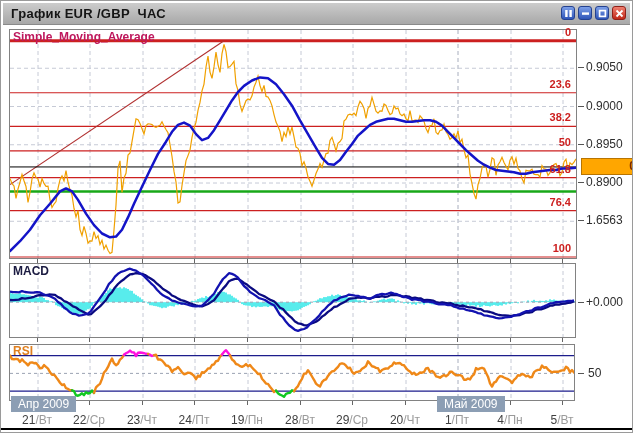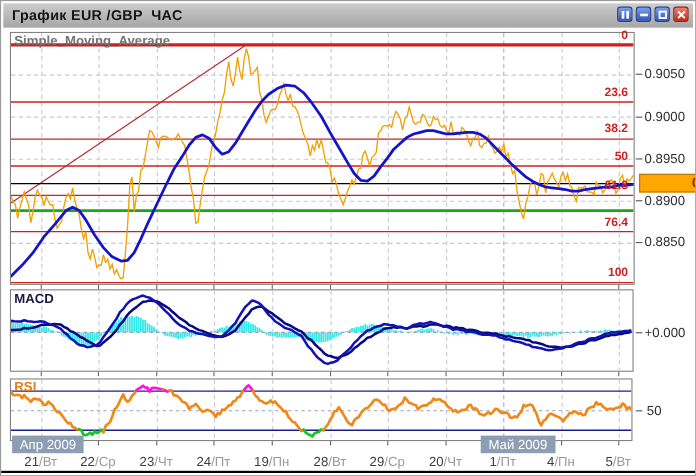--- a/index.html
+++ b/index.html
@@ -7,21 +7,21 @@
   .titlebar{position:absolute;left:2px;top:2px;right:2px;height:21px;background:linear-gradient(180deg,#cccccc,#a8a8a8);border-bottom:1px solid #8a8a8a;display:flex;align-items:center;}
   .title{font-size:13px;font-weight:bold;color:#151515;padding-left:8px;letter-spacing:.3px;white-space:pre;}
   .winbtns{position:absolute;right:4px;top:3px;display:flex;gap:3px;}
   .wbtn{width:14px;height:14px;border-radius:3px;background:linear-gradient(#7c9fe8,#2e55b8);border:1px solid #24418f;box-sizing:border-box;display:flex;align-items:center;justify-content:center;padding:0;cursor:pointer;}
   .wbtn.close{background:linear-gradient(#f08070,#c02818);border-color:#8f2018;}
   .panel{position:absolute;background:#ffffff;border:1px solid #828282;box-sizing:border-box;}
   #panel-main{left:8px;top:28px;width:568px;height:230px;}
   #panel-macd{left:8px;top:262px;width:567px;height:75px;}
   #panel-rsi{left:8px;top:343px;width:566px;height:57px;}
   .ind-label{position:absolute;left:3px;top:0px;font-size:12px;font-weight:bold;z-index:5;}
-  #sma-label{color:#737373;}
+  #sma-label{color:#be185d;}
   #macd-label{color:#1a1a40;}
   #rsi-label{color:#e08020;top:-1px;}
   .price-lab{position:absolute;left:585px;font-size:12px;color:#2e2e2e;}
   .fib-lab{position:absolute;font-size:11px;font-weight:bold;color:#cc2020;z-index:4;}
   .tickmark{position:absolute;width:6px;height:1px;background:#555;}
   .vtick{position:absolute;width:1px;height:4px;background:#666;}
   .xlab{position:absolute;top:412px;width:56px;text-align:center;font-size:12px;color:#3f3f3f;white-space:nowrap;}
   .xlab .dim{color:#9a9a9a;}
   .monthbox{position:absolute;top:395px;background:#8c9eb4;color:#ffffff;font-size:12px;padding:1px 7px;z-index:6;}
   #cur-price{position:absolute;left:580px;width:51px;height:15px;background:#ffa600;border:1px solid #b87400;color:#7a2800;font-size:12px;font-weight:bold;text-align:center;line-height:15px;z-index:6;}
@@ -433,21 +433,21 @@
       <div class="fib-lab" style="left:536px;top:194.56375838926195px;width:34px;text-align:right;">76.4</div>
       <div class="fib-lab" style="left:536px;top:241px;width:34px;text-align:right;">100</div>
       <div class="price-lab" style="top:59.25503355704694px;">0.9050</div>
       <div class="tickmark" style="left:577px;top:66.25503355704694px;"></div>
       <div class="price-lab" style="top:97.5100671140939px;">0.9000</div>
       <div class="tickmark" style="left:577px;top:104.5100671140939px;"></div>
       <div class="price-lab" style="top:135.76510067114086px;">0.8950</div>
       <div class="tickmark" style="left:577px;top:142.76510067114086px;"></div>
       <div class="price-lab" style="top:174.0201342281878px;">0.8900</div>
       <div class="tickmark" style="left:577px;top:181.0201342281878px;"></div>
-      <div class="price-lab" style="top:212.27516778523474px;">0.8850</div>
+      <div class="price-lab" style="top:212.27516778523474px;">1.6563</div>
       <div class="tickmark" style="left:577px;top:219.27516778523474px;"></div>
       <div class="vtick" style="left:36px;top:258px;"></div>
       <div class="vtick" style="left:88px;top:258px;"></div>
       <div class="vtick" style="left:141px;top:258px;"></div>
       <div class="vtick" style="left:193px;top:258px;"></div>
       <div class="vtick" style="left:246px;top:258px;"></div>
       <div class="vtick" style="left:299px;top:258px;"></div>
       <div class="vtick" style="left:351px;top:258px;"></div>
       <div class="vtick" style="left:404px;top:258px;"></div>
       <div class="vtick" style="left:456px;top:258px;"></div>

